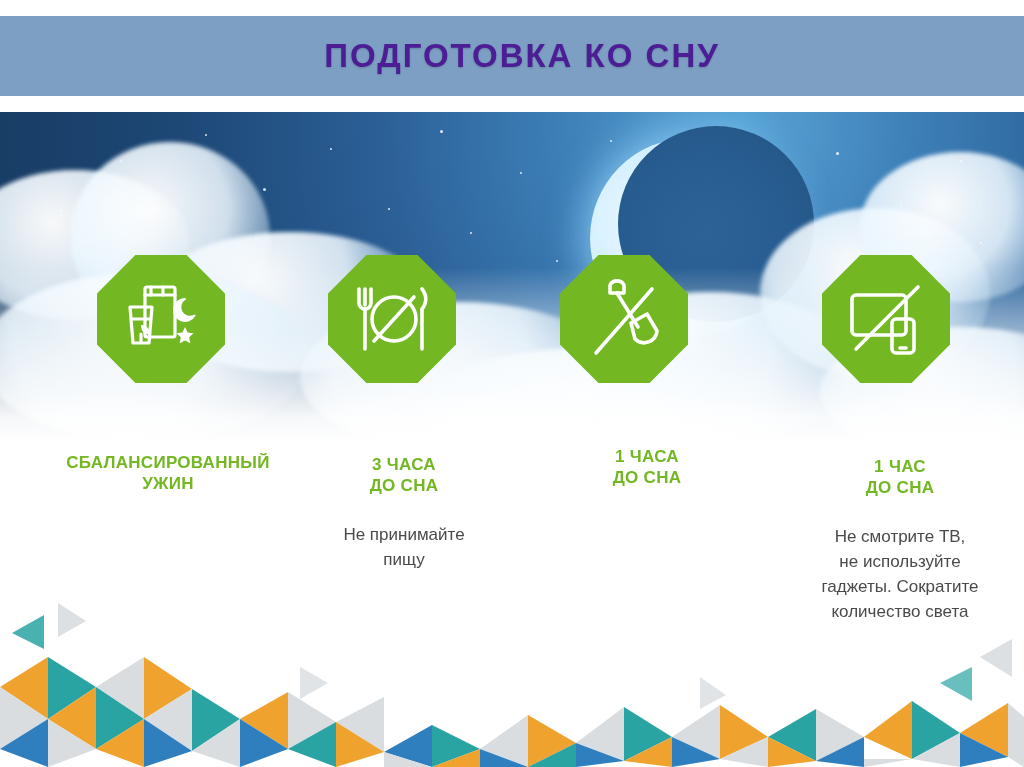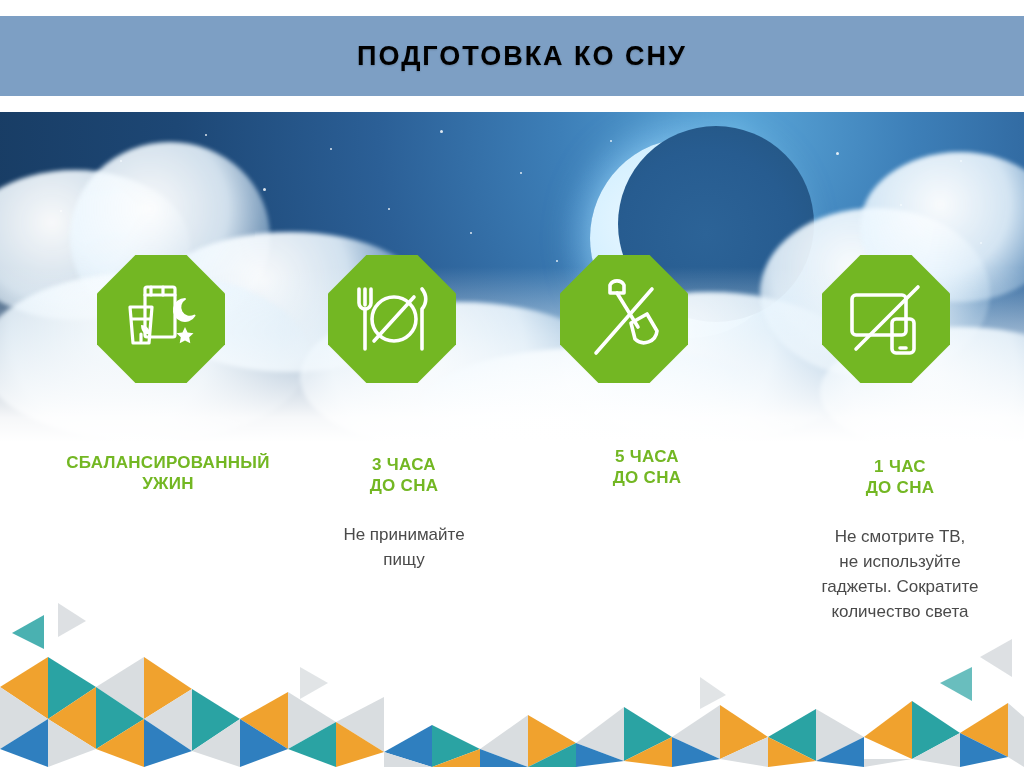--- a/index.html
+++ b/index.html
@@ -29,22 +29,22 @@
     left: 0;
     top: 16px;
     width: 1024px;
     height: 80px;
     background: #7d9fc4;
     display: flex;
     align-items: center;
     justify-content: center;
   }
   .title-text {
-    color: #000000;
-    font-size: 27px;
+    color: #4c1d95;
+    font-size: 33px;
     font-weight: bold;
     letter-spacing: 2px;
     text-align: center;
     text-shadow: 0 1px 2px rgba(0,0,0,0.18);
     margin-left: 20px;
   }
 
   
   .sky {
     position: absolute;
@@ -287,21 +287,21 @@
     </div>
 
     <div class="col" style="left:272px;top:14px;width:240px;text-align:center;">
       <div class="col-head">3 ЧАСА
 ДО СНА</div>
       <div class="col-body">Не принимайте
 пищу</div>
     </div>
 
     <div class="col" style="left:520px;top:6px;width:230px;">
-      <div class="col-head">5 ЧАСА
+      <div class="col-head">1 ЧАСА
 ДО СНА</div>
     </div>
 
     <div class="col" style="left:760px;top:16px;width:256px;">
       <div class="col-head">1 ЧАС
 ДО СНА</div>
       <div class="col-body">Не смотрите ТВ,
 не используйте
 гаджеты. Сократите
 количество света</div>

